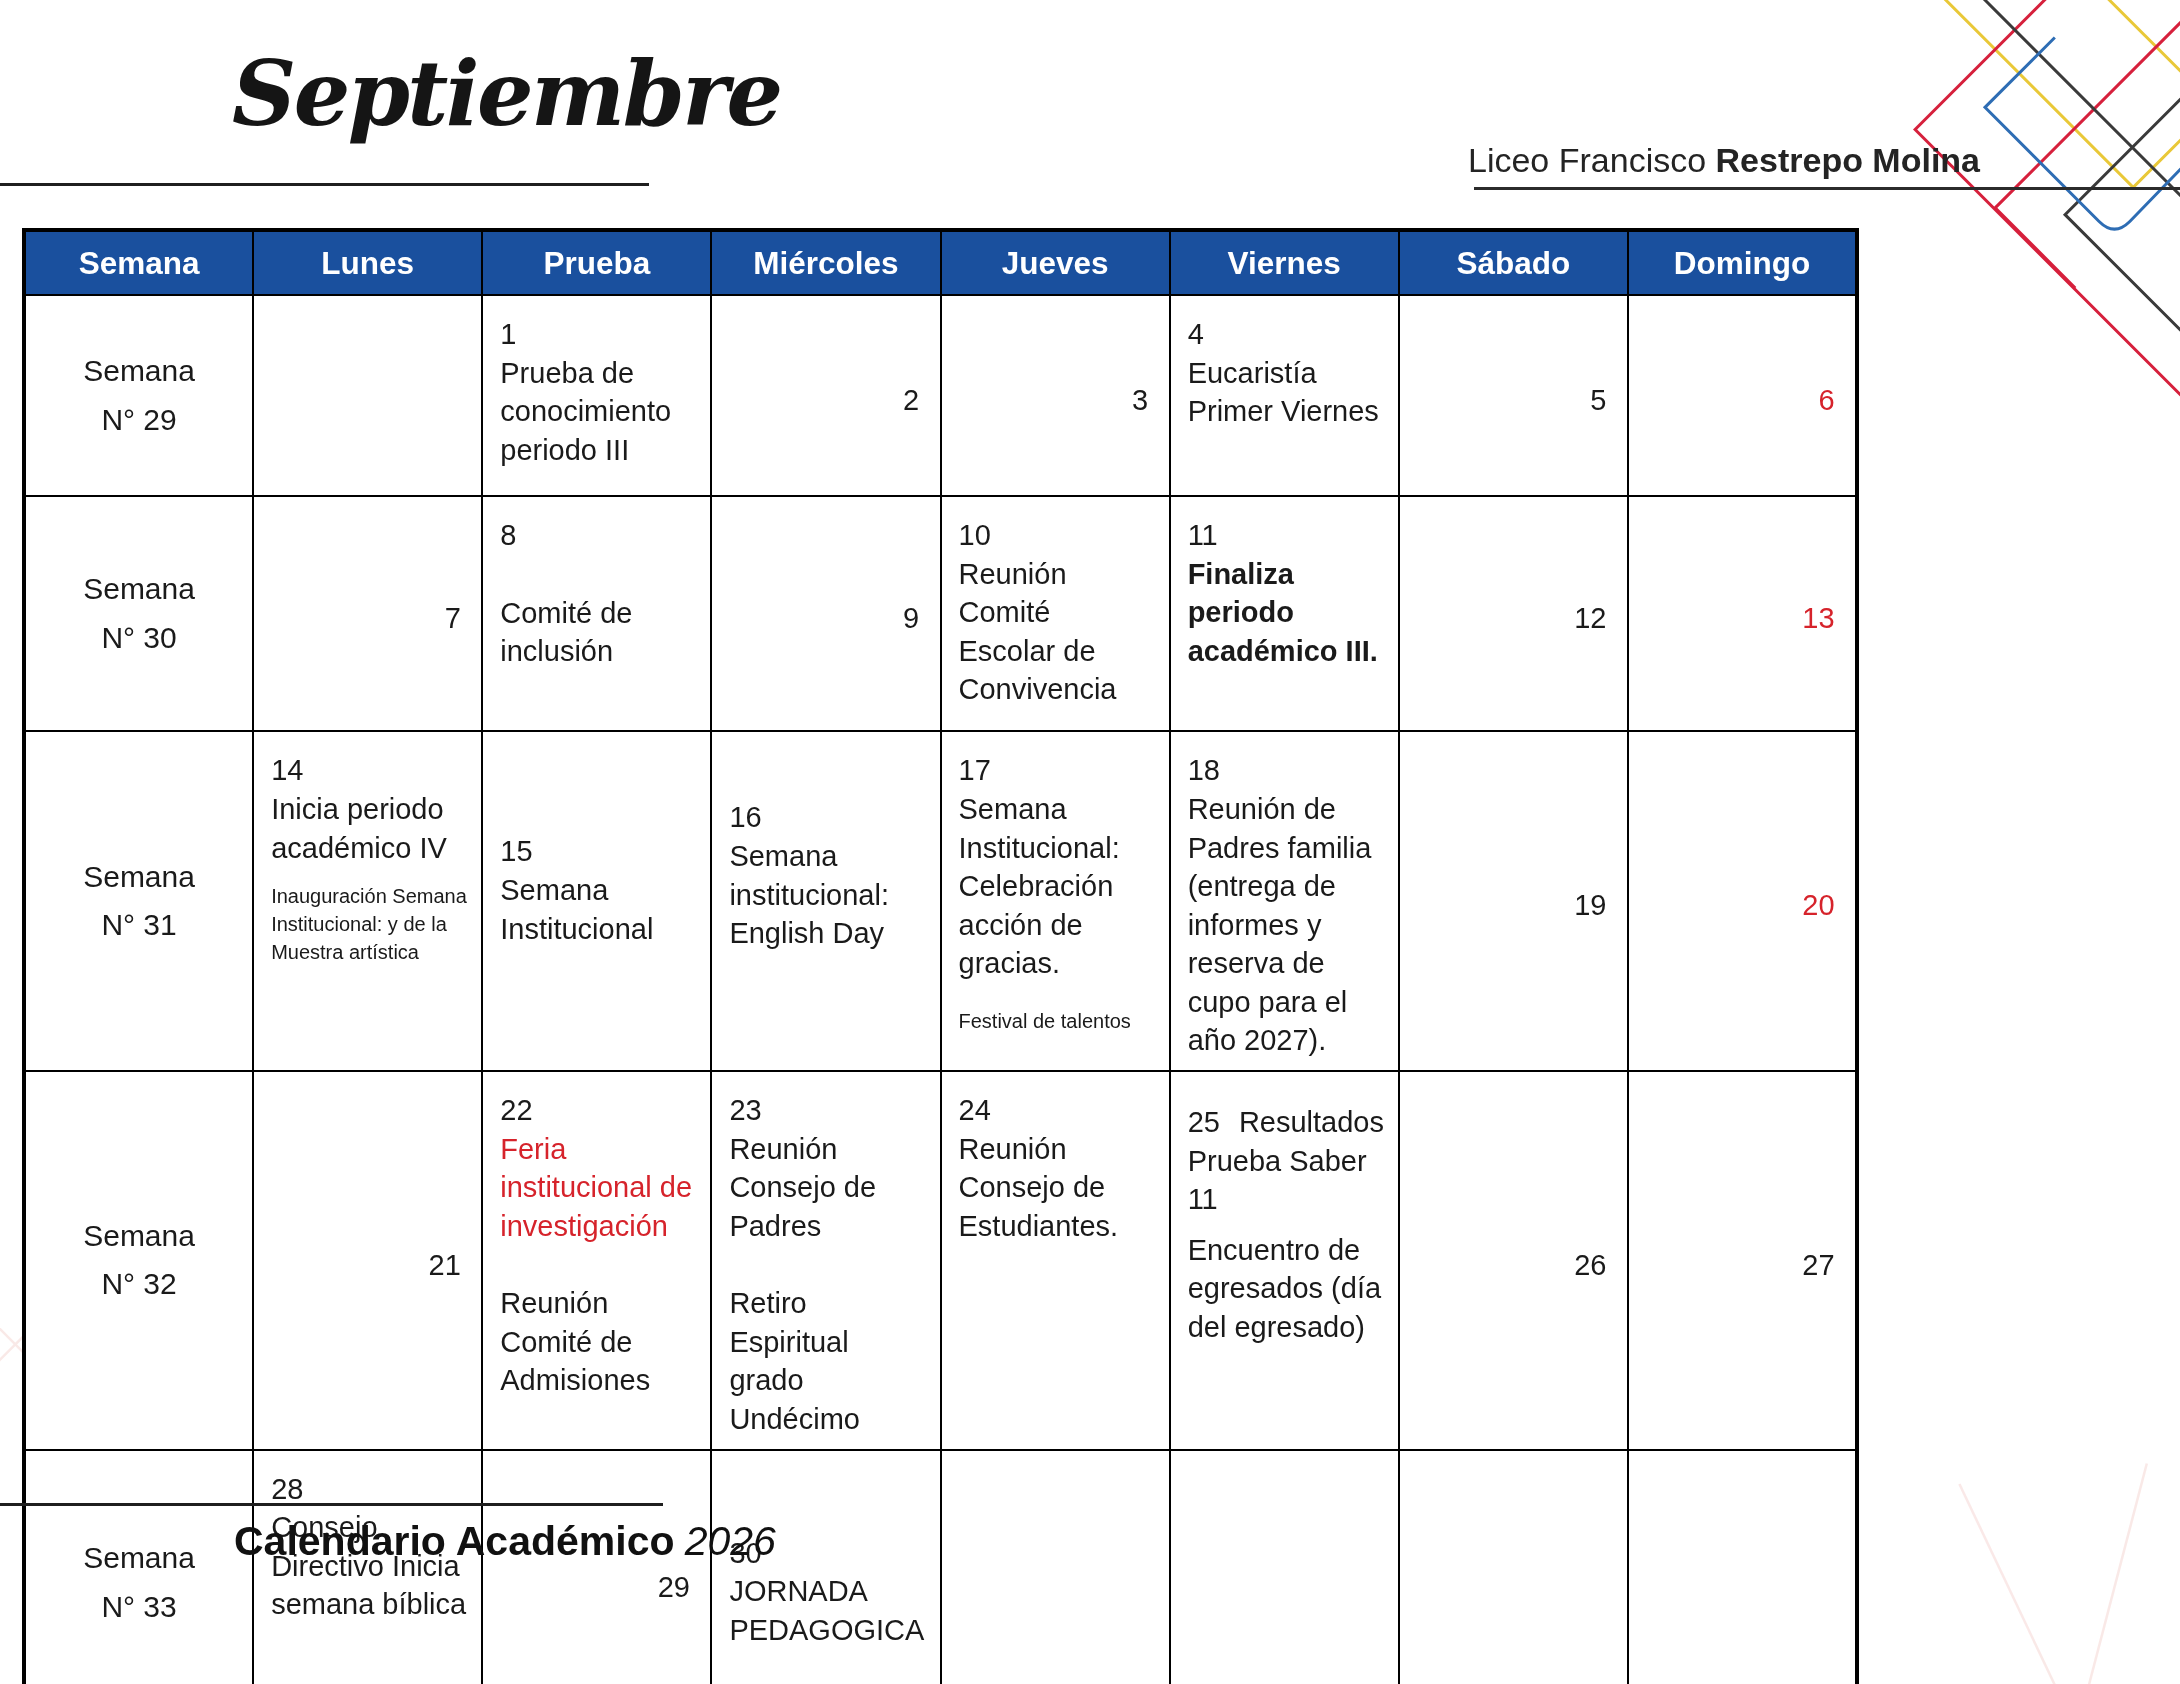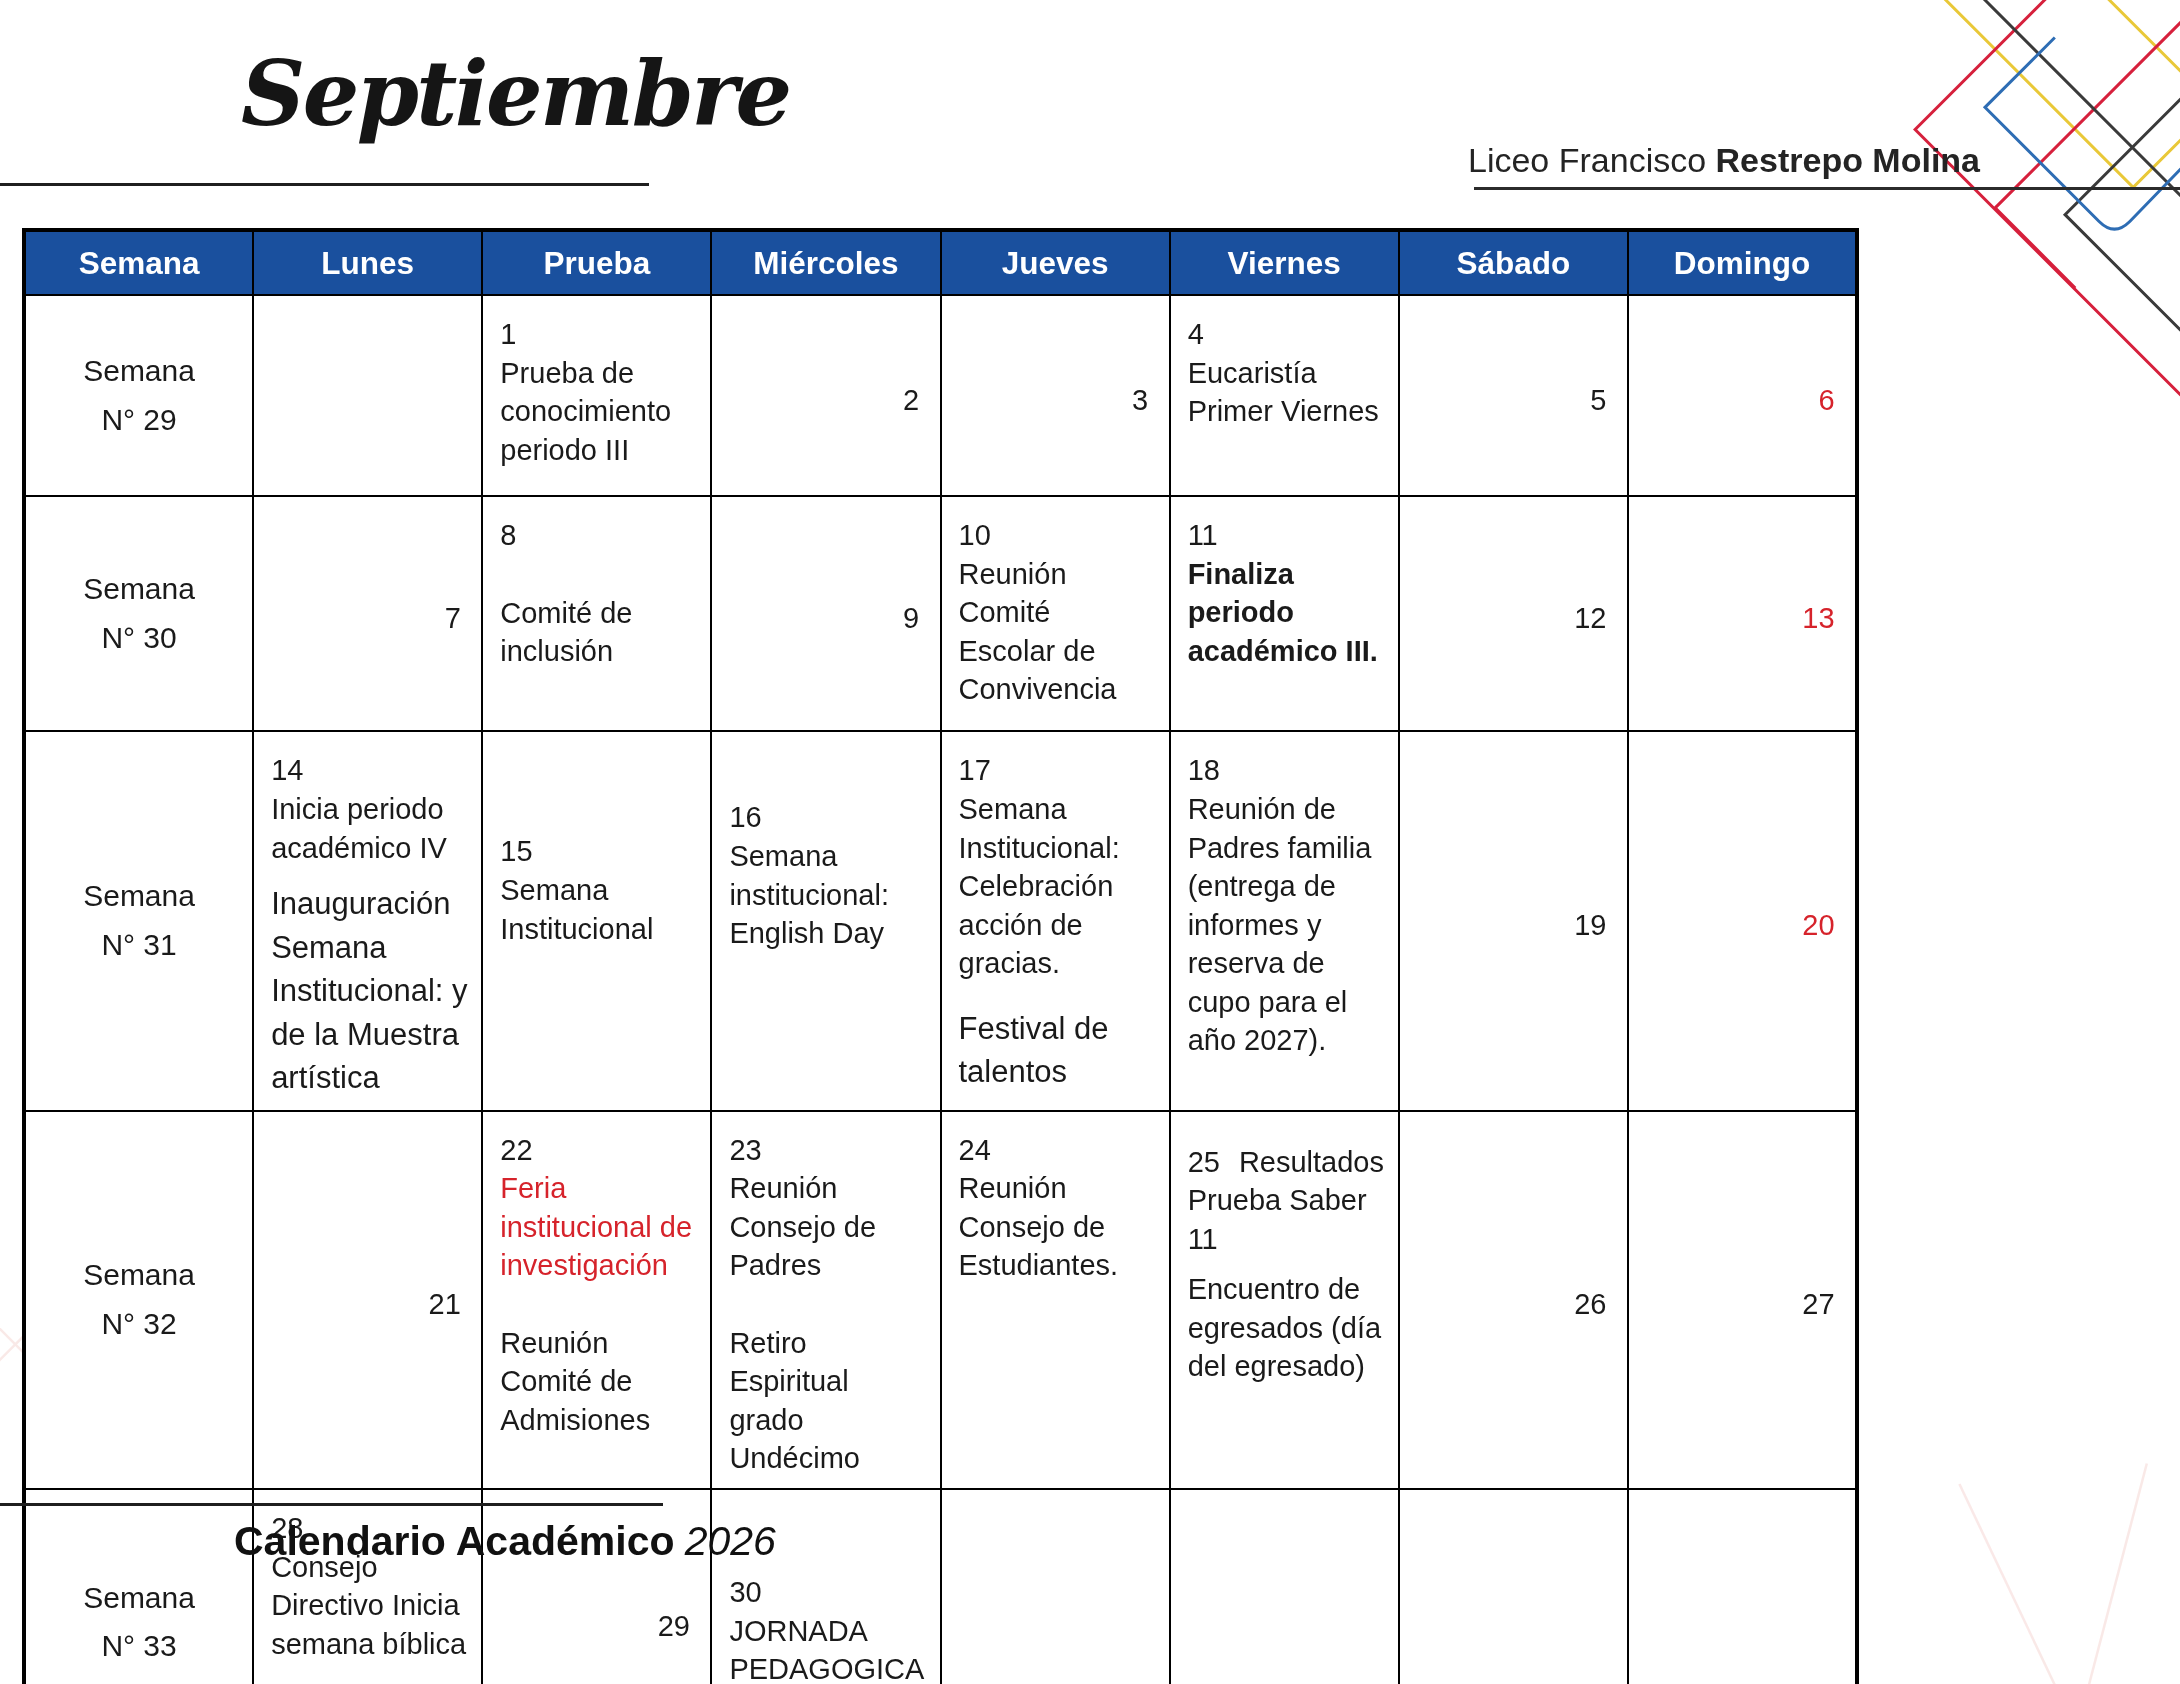--- a/index.html
+++ b/index.html
@@ -12,21 +12,21 @@
   body{
     width:2181px;height:1685px;position:relative;overflow:hidden;background:#ffffff;
     font-family:"Liberation Sans",sans-serif;color:var(--text);
   }
   .deco-svg{position:absolute;left:0;top:0;width:2181px;height:1685px;z-index:0;pointer-events:none}
   .rule{position:absolute;height:3.4px;background:var(--rule);z-index:1}
   #title-rule{left:0;top:183px;width:649px}
   #logo-rule{left:1474px;top:187px;width:707px;background:#2b2b2b}
   #footer-rule{left:0;top:1503px;width:663px}
   .title{
-    position:absolute;left:241px;top:41px;z-index:2;
+    position:absolute;left:232px;top:41px;z-index:2;
     font-family:"DejaVu Serif",serif;font-style:italic;font-weight:700;
     font-size:89px;letter-spacing:-2.6px;color:#151515;white-space:nowrap;
   }
   .logo{position:absolute;left:1468px;top:141px;z-index:2;font-size:34px;color:#242424;white-space:nowrap}
   .logo .bold{font-weight:700}
   .footer{position:absolute;left:234px;top:1518px;z-index:2;font-size:41px;font-weight:700;color:#111;white-space:nowrap}
   .footer .year{font-weight:400;font-style:italic;margin-left:10.2px}
 
   table.cal{
     position:absolute;left:22px;top:228px;width:1837px;z-index:1;background:#fff;
@@ -39,21 +39,21 @@
   .cal td{
     border:2.6px solid var(--border);vertical-align:top;text-align:left;
     font-size:29px;line-height:1.33;padding:19px 13.6px 10.2px 17px;background:transparent;
   }
   tr.w1 td{height:170px} tr.w2 td{height:204px} tr.w3 td{height:306px}
   tr.w4 td{height:259px} tr.w5 td{height:235px}
   .cal td.num{vertical-align:middle;text-align:right;padding-right:20.4px}
   .cal td.week{vertical-align:middle;text-align:center;font-size:30px;line-height:1.62;padding:0}
   .red{color:var(--day_red)}
   .bold{font-weight:700}
-  .small{font-size:31px;line-height:1.4;margin-top:15.3px}
+  .small{font-size:20px;line-height:1.4;margin-top:15.3px}
   .gap{margin-top:39px}
   .mt95{margin-top:81px}.mt55{margin-top:47px}.mt75{margin-top:64px}.mt28{margin-top:24px}.mt14{margin-top:12px}
   .day-inline{margin-right:19px}
 </style>
 </head>
 <body>
 
 <svg class="deco-svg" viewBox="0 0 2560 1978" xmlns="http://www.w3.org/2000/svg">
   <g fill="none" stroke-width="3.5">
     <path d="M2274,-10 L2504,220 L2560,164" style="stroke:var(--accent_yellow)"></path>

